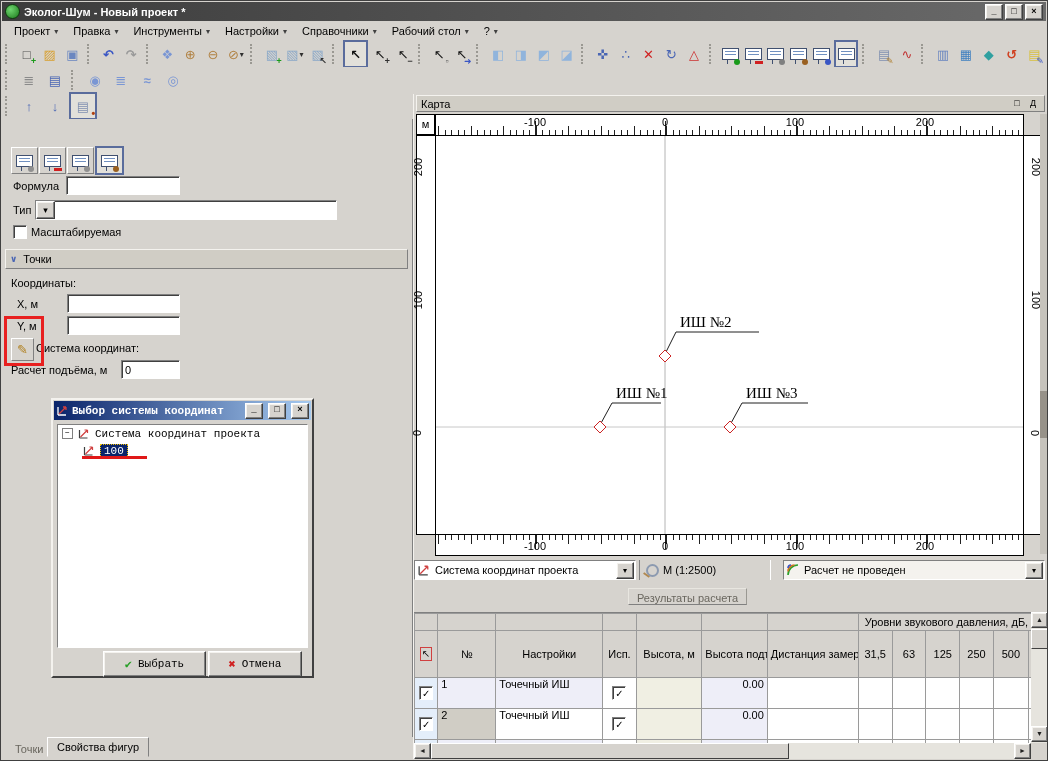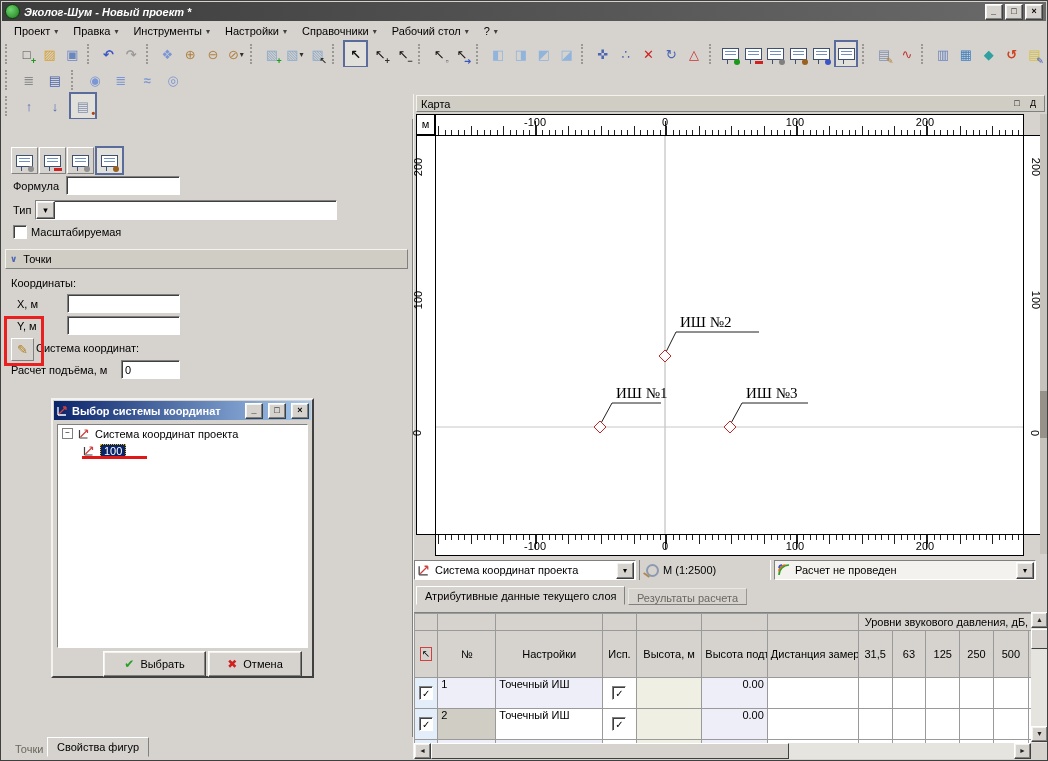--- a/index.html
+++ b/index.html
@@ -2,21 +2,21 @@
 <html><head>
 <meta charset="utf-8">
 <style>
   html,body{margin:0;padding:0;}
   body{font-family:"Liberation Sans","DejaVu Sans",sans-serif;font-size:11px;color:#000;}
   .win{position:relative;width:1048px;height:761px;background:#d6d3ce;border:1px solid #404040;box-sizing:border-box;overflow:hidden;}
   
   .raised{border:1px solid;border-color:#fff #808080 #808080 #fff;background:#d6d3ce;}
   .btn3d{border:1px solid;border-color:#fff #404040 #404040 #fff;background:#d6d3ce;box-shadow:inset -1px -1px 0 #808080, inset 1px 1px 0 #f4f2ee;}
   
-  .titlebar{position:absolute;left:1px;top:1px;right:1px;height:19px;background:linear-gradient(90deg,#3c3c3c,#6a6a6a);display:flex;align-items:center;padding:0 3px;font-style:italic;}
+  .titlebar{position:absolute;left:1px;top:1px;right:1px;height:19px;background:linear-gradient(90deg,#3c3c3c,#6a6a6a);display:flex;align-items:center;padding:0 3px;}
   .appicon{width:13px;height:13px;border-radius:50%;background:radial-gradient(circle at 35% 35%,#6fd66f,#1c7a1c);border:1px solid #0c3c0c;margin-right:4px;}
   .title-text{color:#fff;font-weight:bold;flex:1;}
   .wbtn{width:16px;height:14px;margin-left:2px;font-size:9px;font-weight:bold;text-align:center;line-height:12px;color:#000;}
   
   .menubar{position:absolute;left:1px;top:20px;right:1px;height:20px;display:flex;align-items:center;padding-left:4px;background:#d6d3ce;}
   .menu-item{padding:2px 7px 2px 8px;display:flex;align-items:center;gap:4px;}
   .menu-item .dd{font-size:8px;color:#404040;}
   .tbrow{position:absolute;left:1px;right:1px;display:flex;align-items:center;height:26px;background:#d6d3ce;}
   .grip{width:5px;height:20px;border-left:2px dotted #9a9892;margin:0 4px 0 3px;}
   .tbtn{position:relative;width:22px;height:22px;margin:0 1px;display:flex;align-items:center;justify-content:center;border:1px solid transparent;}
@@ -37,21 +37,21 @@
   .lbl{position:absolute;white-space:nowrap;}
   .tinput{position:absolute;height:19px;box-sizing:border-box;border:1px solid;border-color:#808080 #fff #fff #808080;box-shadow:inset 1px 1px 0 #404040;background:#fff;padding:0 3px;font:11px "Liberation Sans",sans-serif;}
   .combo{position:absolute;height:20px;box-sizing:border-box;border:1px solid;border-color:#808080 #fff #fff #808080;box-shadow:inset 1px 1px 0 #404040;background:#fff;display:flex;align-items:center;}
   .combo .val{flex:1;padding-left:4px;}
   .combo .cbtn{width:17px;height:16px;margin-right:1px;display:flex;align-items:center;justify-content:center;font-size:9px;}
   .chk{width:12px;height:12px;background:#fff;border:1px solid;border-color:#808080 #fff #fff #808080;box-shadow:inset 1px 1px 0 #404040;display:inline-flex;align-items:center;justify-content:center;font-size:10px;font-weight:bold;}
   
   .ann-rect{position:absolute;left:3px;top:315px;width:34px;height:44px;border:3px solid #e82020;z-index:60;}
   .ann-line{position:absolute;left:81px;top:455px;width:65px;height:3px;background:#e01818;z-index:60;}
   
-  .dialog{position:absolute;left:50px;top:397px;width:263px;height:280px;background:#d6d3ce;border:2px solid;border-color:#f4f2ee #404040 #404040 #f4f2ee;box-sizing:border-box;z-index:40;}
+  .dialog{position:absolute;left:50px;top:397px;width:263px;height:280px;background:#d6d3ce;border:2px solid;border-color:#f4f2ee #404040 #404040 #f4f2ee;box-sizing:border-box;z-index:40;font-family:Liberation Mono, monospace;}
   .dlg-title{height:19px;margin:1px;background:linear-gradient(90deg,#0a246a,#a6caf0);display:flex;align-items:center;padding:0 2px;gap:3px;}
   .dlg-title .t{color:#fff;font-weight:bold;flex:1;}
   .dlg-client{position:absolute;left:4px;top:24px;right:4px;height:222px;background:#fff;border:1px solid;border-color:#808080 #fff #fff #808080;overflow:hidden;}
   .treerow{display:flex;align-items:center;gap:4px;height:17px;padding-left:4px;}
   .expander{width:9px;height:9px;border:1px solid #808080;background:#fff;font-size:8px;line-height:7px;text-align:center;}
   .sel100{background:#0a246a;color:#fff;padding:0 3px;border:1px dotted #f0c000;}
   .dlg-btn{position:absolute;height:24px;display:flex;align-items:center;justify-content:center;gap:6px;}
   
   .rightpane{position:absolute;left:412px;top:93px;width:634px;height:665px;background:#d6d3ce;border-left:1px solid #f4f2ee;}
   .map-title{position:absolute;left:2px;top:1px;right:3px;height:17px;background:#d0cdc5;border:1px solid;border-color:#f4f2ee #808080 #808080 #f4f2ee;display:flex;align-items:center;padding:0 4px;box-sizing:border-box;}
@@ -508,33 +508,32 @@
             <path d="M2 11 L2 3 M2 11 L10 11" stroke="#404040" stroke-width="1.2" fill="none"></path>
             <path d="M3 10 L10 3 M10 3 L7 3 M10 3 L10 6" stroke="#d04040" stroke-width="1.2" fill="none"></path>
           </svg>
         <span style="flex:1">Система координат проекта</span>
         <span class="cbtn btn3d" style="width:16px;height:15px;display:flex;align-items:center;justify-content:center;font-size:8px;margin-right:1px">▾</span>
       </div>
       <div class="sb-flat" style="width:132px;margin-left:3px">
         <span class="mag"></span>
         <span>М (1:2500)</span>
       </div>
-      <div class="sb-combo" style="width:262px;margin-left:3px;background:#f4f2ee">
+      <div class="sb-combo" style="width:262px;margin-left:12px;background:#f4f2ee">
         <svg class="axsvg" width="14" height="14" viewBox="0 0 14 14">
             <path d="M2 12 A10 10 0 0 1 12 2" stroke="#2aa02a" stroke-width="1.6" fill="none"></path>
             <path d="M2 8.5 A6.5 6.5 0 0 1 8.5 2" stroke="#d07020" stroke-width="1.6" fill="none"></path>
             <path d="M2 5 A3 3 0 0 1 5 2" stroke="#3a56c4" stroke-width="1.6" fill="none"></path>
           </svg>
         <span style="flex:1">Расчет не проведен</span>
         <span class="cbtn btn3d" style="width:16px;height:15px;display:flex;align-items:center;justify-content:center;font-size:8px;margin-right:1px">▾</span>
       </div>
     </div>
 
     <div class="tabsrow">
-      <span class="ttab" style="left:2px">Атрибутивные данные текущего слоя</span>
       <span class="ttab inactive" style="left:214px">Результаты расчета</span>
     </div>
 
     <div class="tblwrap">
       <table class="grid">
         <colgroup>
             <col style="width:22px">
             <col style="width:55px">
             <col style="width:101px">
             <col style="width:32px">

